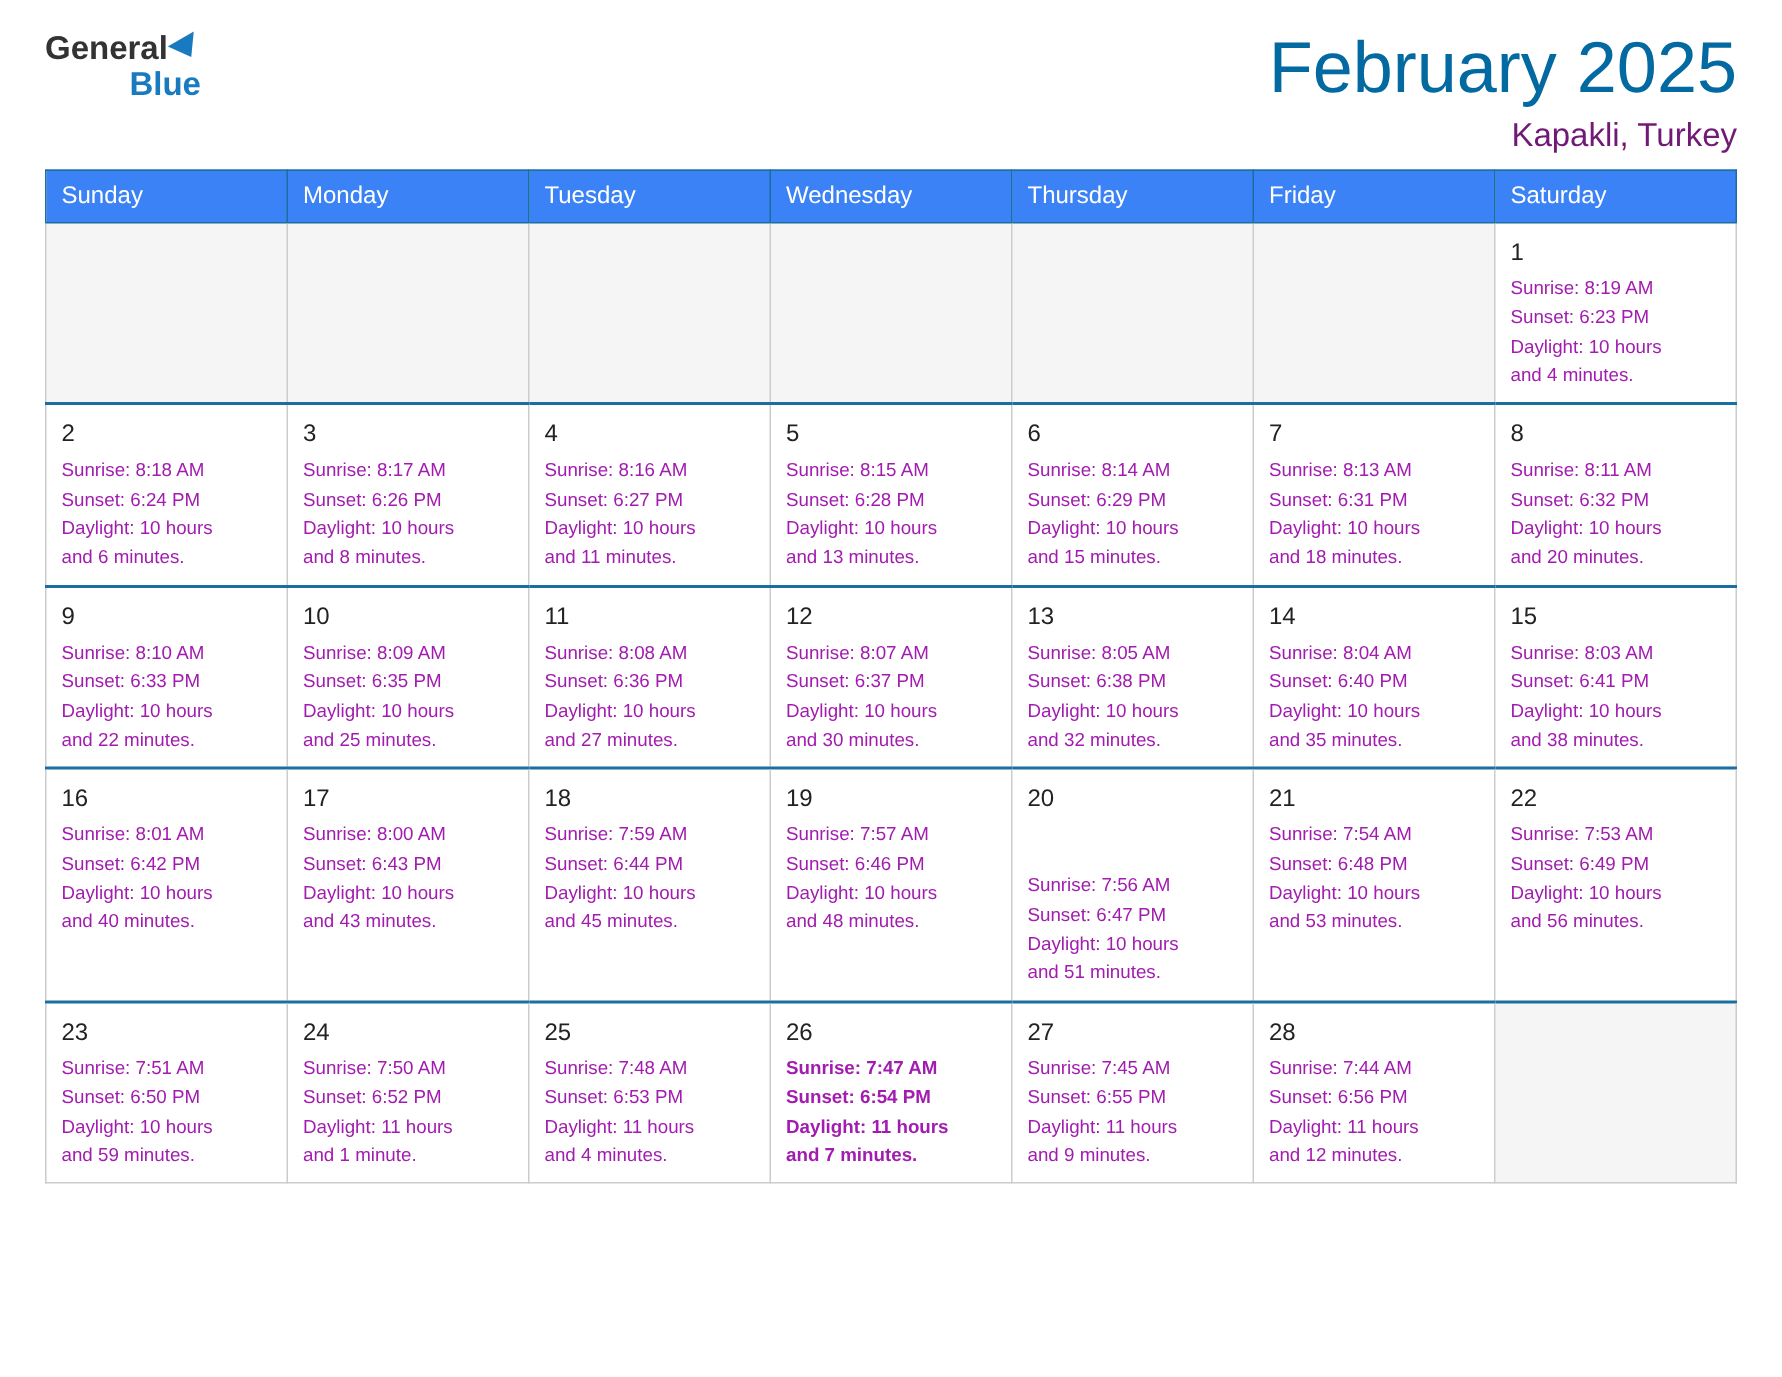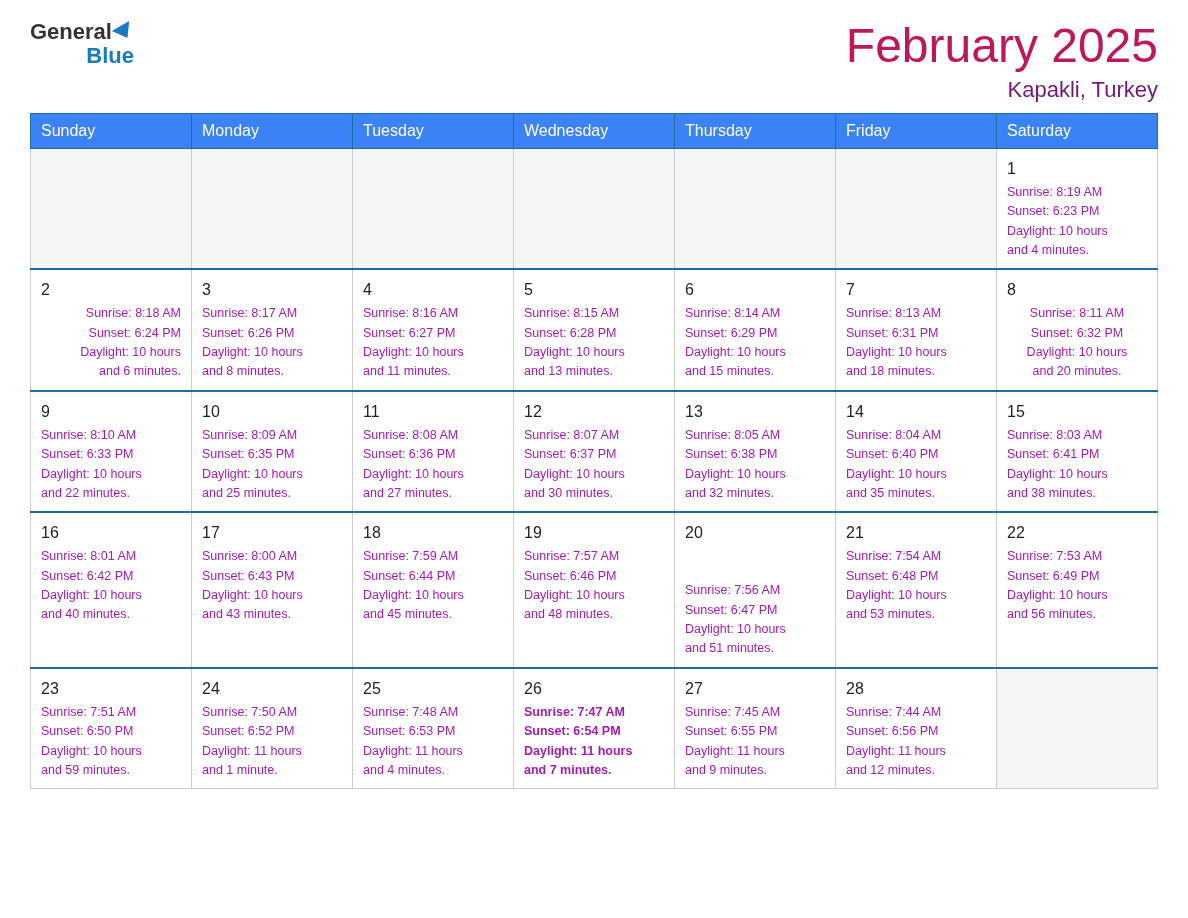--- a/index.html
+++ b/index.html
@@ -48,21 +48,21 @@
     .logo-line {
       display: flex;
       align-items: center;
     }
     .title-block {
       text-align: right;
     }
     .month-title {
       font-size: 48px;
       font-weight: normal;
-      color: #be185d;
+      color: #0369a1;
       line-height: 1.1;
     }
     .location-title {
       font-size: 22px;
       color: #701a75;
       margin-top: 4px;
     }
     .calendar {
       width: 100%;
       border-collapse: collapse;
@@ -147,21 +147,21 @@
           <span class="day-number">1</span>
           <div class="day-info" style="white-space: pre-line;">Sunrise: 8:19 AM
 Sunset: 6:23 PM
 Daylight: 10 hours
 and 4 minutes.</div>
         </td>
       </tr>
       <tr>
         <td>
           <span class="day-number">2</span>
-          <div class="day-info" style="white-space: pre-line; text-align: right;">Sunrise: 8:18 AM
+          <div class="day-info" style="white-space: pre-line;">Sunrise: 8:18 AM
 Sunset: 6:24 PM
 Daylight: 10 hours
 and 6 minutes.</div>
         </td>
         <td>
           <span class="day-number">3</span>
           <div class="day-info" style="white-space: pre-line;">Sunrise: 8:17 AM
 Sunset: 6:26 PM
 Daylight: 10 hours
 and 8 minutes.</div>
@@ -189,21 +189,21 @@
         </td>
         <td>
           <span class="day-number">7</span>
           <div class="day-info" style="white-space: pre-line;">Sunrise: 8:13 AM
 Sunset: 6:31 PM
 Daylight: 10 hours
 and 18 minutes.</div>
         </td>
         <td>
           <span class="day-number">8</span>
-          <div class="day-info" style="white-space: pre-line; text-align: center;">Sunrise: 8:11 AM
+          <div class="day-info" style="white-space: pre-line;">Sunrise: 8:11 AM
 Sunset: 6:32 PM
 Daylight: 10 hours
 and 20 minutes.</div>
         </td>
       </tr>
       <tr>
         <td>
           <span class="day-number">9</span>
           <div class="day-info" style="white-space: pre-line;">Sunrise: 8:10 AM
 Sunset: 6:33 PM

